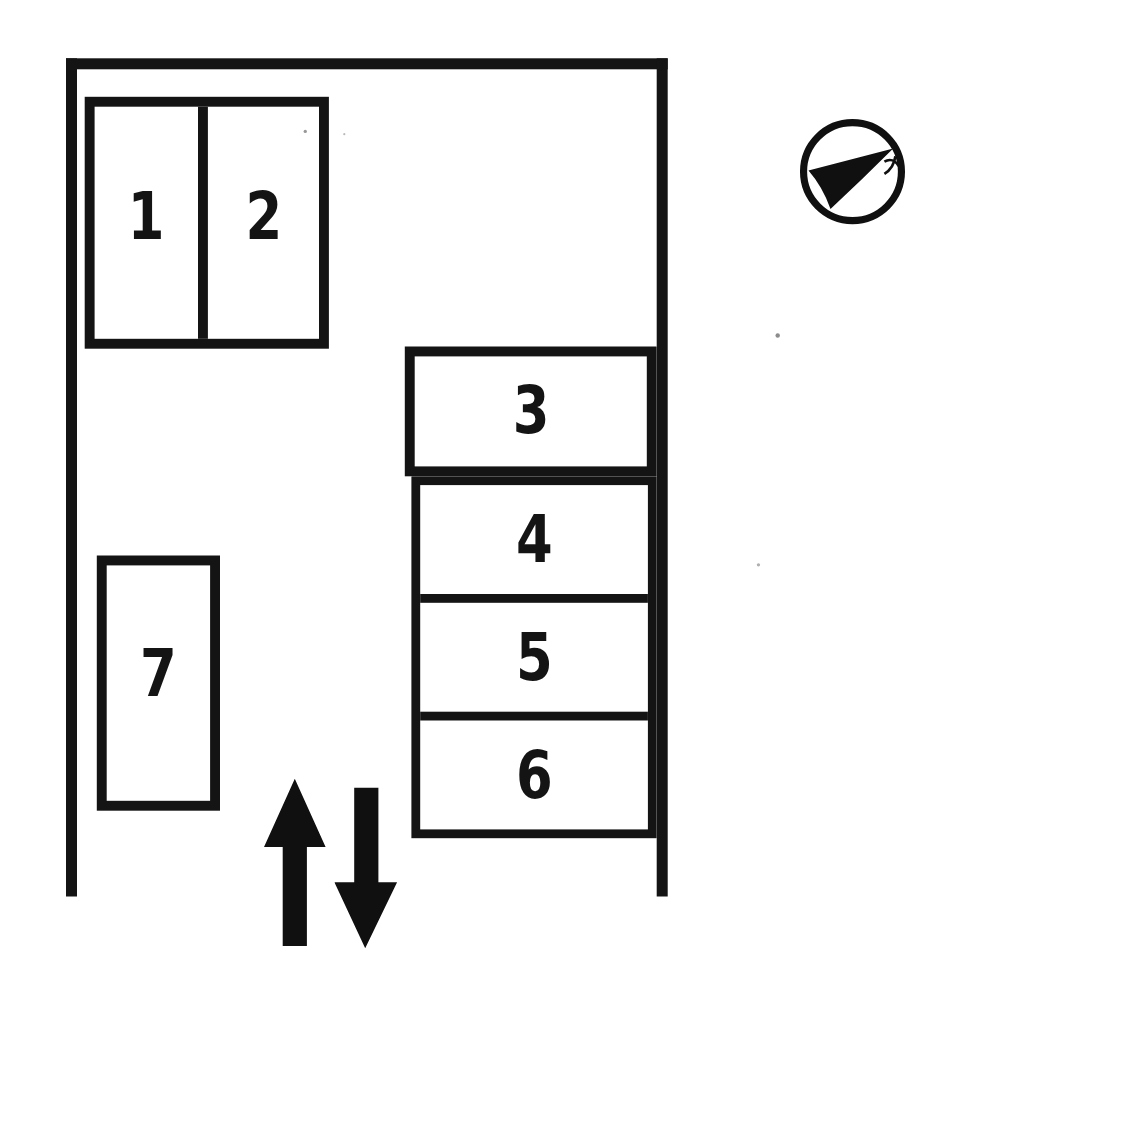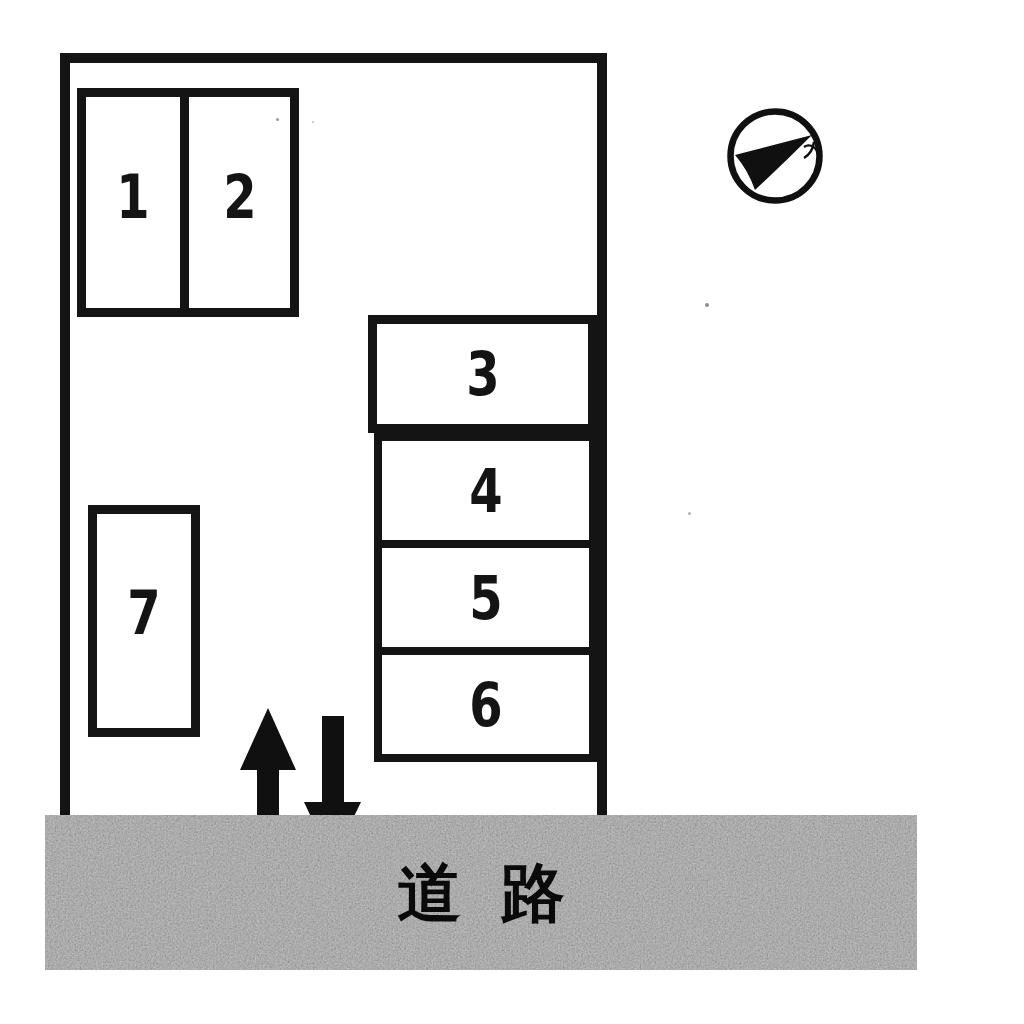--- a/index.html
+++ b/index.html
@@ -104,35 +104,19 @@
     </svg>
   </div>
 
   <svg class="arrow arrow-up" width="58" height="152" viewBox="0 0 58 152">
     <polygon points="28,0 0,62 17,62 17,152 39,152 39,62 56,62" fill="#101010"></polygon>
   </svg>
   <svg class="arrow arrow-down" width="58" height="146" viewBox="0 0 58 146">
     <polygon points="18,0 40,0 40,86 57,86 28,146 0,86 18,86" fill="#101010"></polygon>
   </svg>
 
-  <div class="road">
-    <svg class="grain" viewBox="0 0 872 155" preserveAspectRatio="none">
-      <defs>
-        <filter id="road-grain" x="0" y="0" width="100%" height="100%">
-          <feTurbulence type="fractalNoise" baseFrequency="0.6" numOctaves="2" seed="7" stitchTiles="stitch"></feTurbulence>
-          <feColorMatrix type="saturate" values="0"></feColorMatrix>
-          <feComponentTransfer>
-              <feFuncA type="linear" slope="0" intercept="0.5"></feFuncA>
-            </feComponentTransfer>
-        </filter>
-      </defs>
-      <rect width="872" height="155" fill="#9b9b9b"></rect>
-      <rect width="872" height="155" filter="url(#road-grain)"></rect>
-    </svg>
-    <div class="road-label">道路</div>
-  </div>
 
   <div class="speck s1"></div>
   <div class="speck s2"></div>
   <div class="speck s3"></div>
   <div class="speck s4"></div>
 
 </div>
 
 </body></html>

